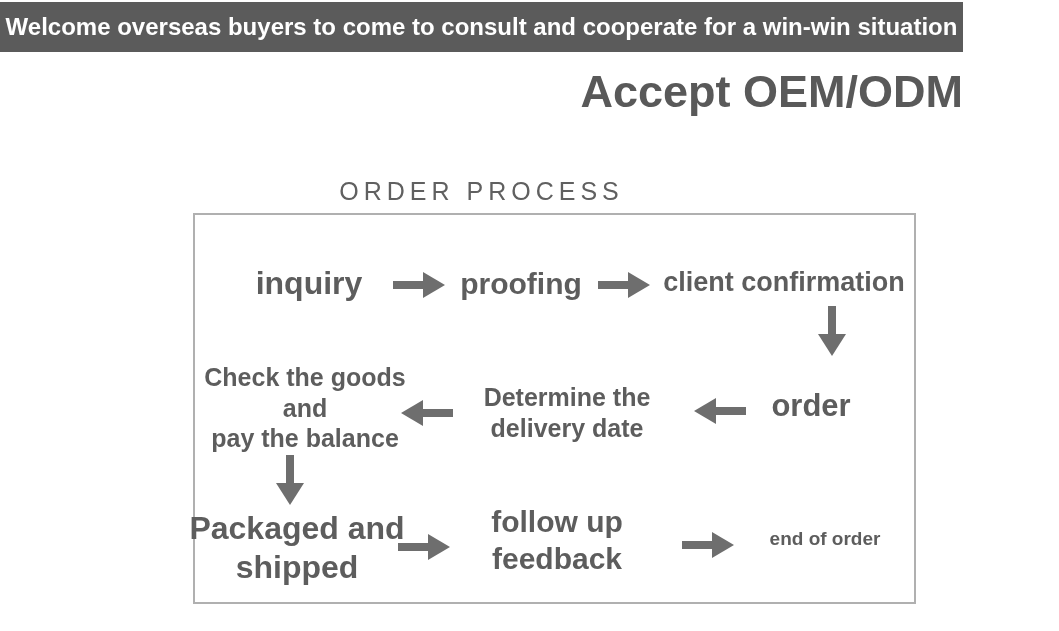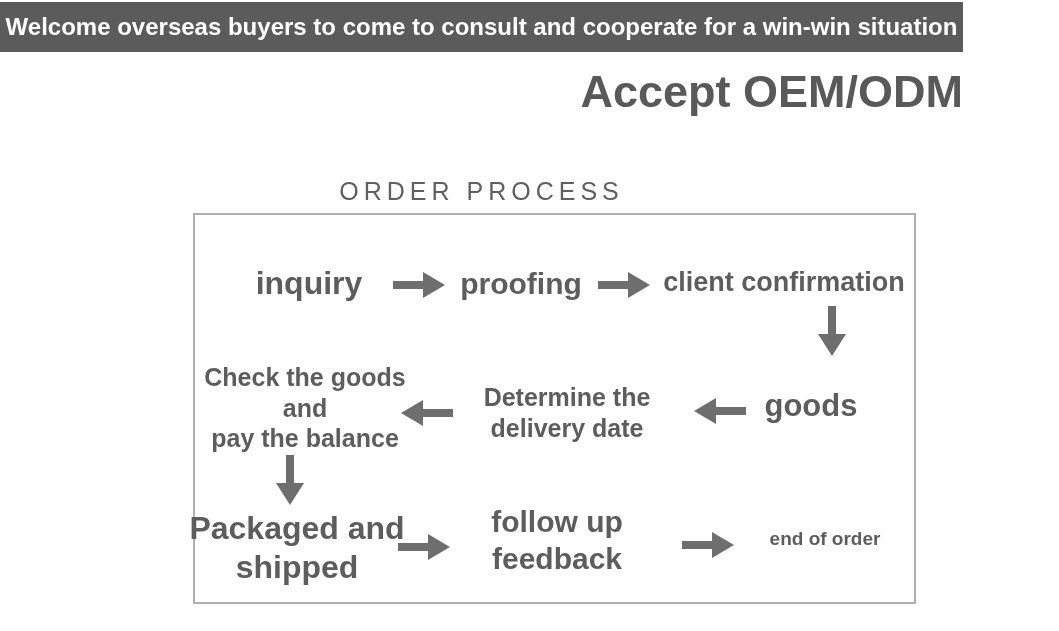--- a/index.html
+++ b/index.html
@@ -128,21 +128,21 @@
     <div class="step" style="left:372px; top:197px; font-size:25px;text-align:center;">Determine the
 delivery date</div>
 
     <span class="arrow" style="left:525px; top:196px;">
       <svg width="52" height="30" viewBox="0 0 52 30">
           <polygon points="22,2 0,15 22,28" fill="currentColor"></polygon>
           <rect x="20" y="11" width="32" height="8" fill="currentColor"></rect>
         </svg>
     </span>
 
-    <div class="step nowrap" style="left:616px; top:191px; font-size:31px;">goods</div>
+    <div class="step nowrap" style="left:616px; top:191px; font-size:31px;">order</div>
 
     <span class="arrow" style="left:95px; top:265px;">
       <svg width="32" height="50" viewBox="0 0 32 50">
           <rect x="12" y="0" width="8" height="30" fill="currentColor"></rect>
           <polygon points="2,28 30,28 16,50" fill="currentColor"></polygon>
         </svg>
     </span>
 
     <div class="step" style="left:102px; top:333px; font-size:32px;">Packaged and
 shipped</div>

